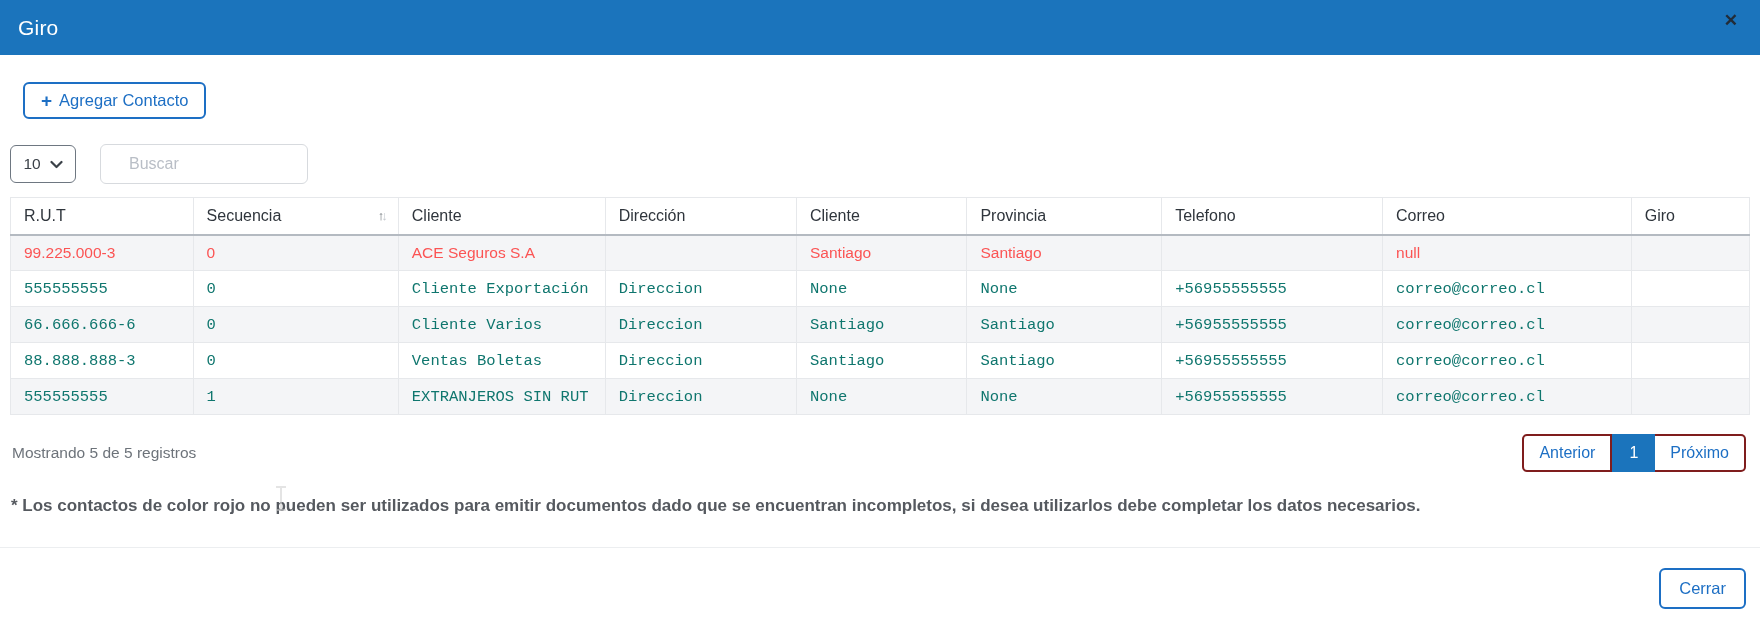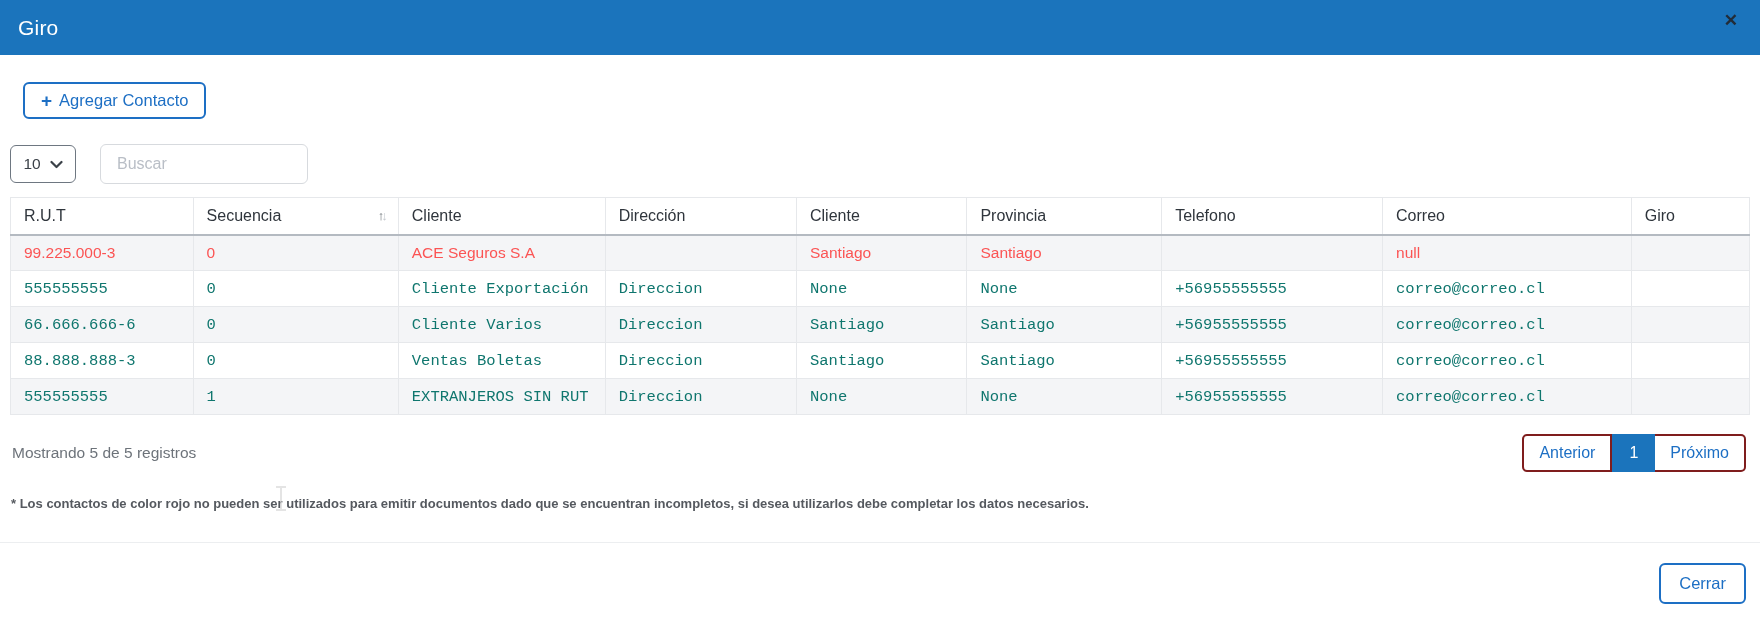--- a/index.html
+++ b/index.html
@@ -21,21 +21,21 @@
                      color:#1d6fc4; font-size:16.5px; cursor:pointer;
                      display:inline-flex; align-items:center; gap:7px;
                      font-family:"Liberation Sans", sans-serif; }
   .plus-glyph { font-size:19px; font-weight:700; line-height:1; }
 
   .controls { margin-top:25px; display:flex; align-items:center; gap:24px; }
   .page-size { width:66px; height:38px; border:1px solid #6e7781; border-radius:6px;
                display:flex; align-items:center; justify-content:center; gap:9px;
                font-size:15.5px; color:#3b4148; cursor:pointer; background:#fff; }
   .search-input { width:208px; height:40px; border:1px solid #d7dade; border-radius:6px;
-                  padding:0 16px; font-size:16px; color:#737373; outline:none;
+                  padding:0 28px; font-size:16px; color:#737373; outline:none;
                   font-family:"Liberation Sans", sans-serif; }
   .search-input::placeholder { color:#b9bec6; }
 
   
   table { width:100%; margin-top:13px; border-collapse:collapse; table-layout:fixed;
           border:1px solid #e6e8eb; }
   th, td { border:1px solid #e6e8eb; padding:8px 13px; font-size:15.5px; text-align:left;
            white-space:nowrap; overflow:hidden; height:36px; }
   th { font-size:16px; font-weight:500; color:#2f353c; border-bottom:2px solid #b4bac1;
        background:#ffffff; cursor:pointer; height:37px; }
@@ -53,21 +53,21 @@
   .list-footer { margin-top:19px; display:flex; align-items:center; justify-content:space-between; }
   .showing-text { color:#6d737a; font-size:15.5px; padding-left:2px; }
   .pagination { display:flex; align-items:stretch; margin-right:4px; }
   .page-item { border:2px solid #7f1d1d; background:#fff; color:#1d6fc4; font-size:16px;
                padding:8px 15px; cursor:pointer; font-family:"Liberation Sans", sans-serif; }
   .page-item.prev { border-radius:5px 0 0 5px; }
   .page-item.next { border-radius:0 5px 5px 0; border-left:none; }
   .page-item.active { background:#1b74bc; border-color:#1b74bc; color:#ffffff;
                       padding:8px 15px; cursor:default; }
 
-  .note { margin:24px 0 0 1px; font-size:13px; font-weight:700; color:#55595f; }
+  .note { margin:24px 0 0 1px; font-size:17px; font-weight:700; color:#55595f; }
 
   
   .modal-footer { margin-top:31px; border-top:1px solid #eceef0; padding:20px 14px 0;
                   display:flex; justify-content:flex-end; }
   .cerrar-btn { height:41px; padding:0 18px; background:#fff; border:2px solid #1d6fc4;
                 border-radius:6px; color:#1d6fc4; font-size:16.5px; cursor:pointer;
                 font-family:"Liberation Sans", sans-serif; }
 
   
   .ibeam { position:absolute; left:276px; top:486px; width:10px; height:25px; opacity:.55;

